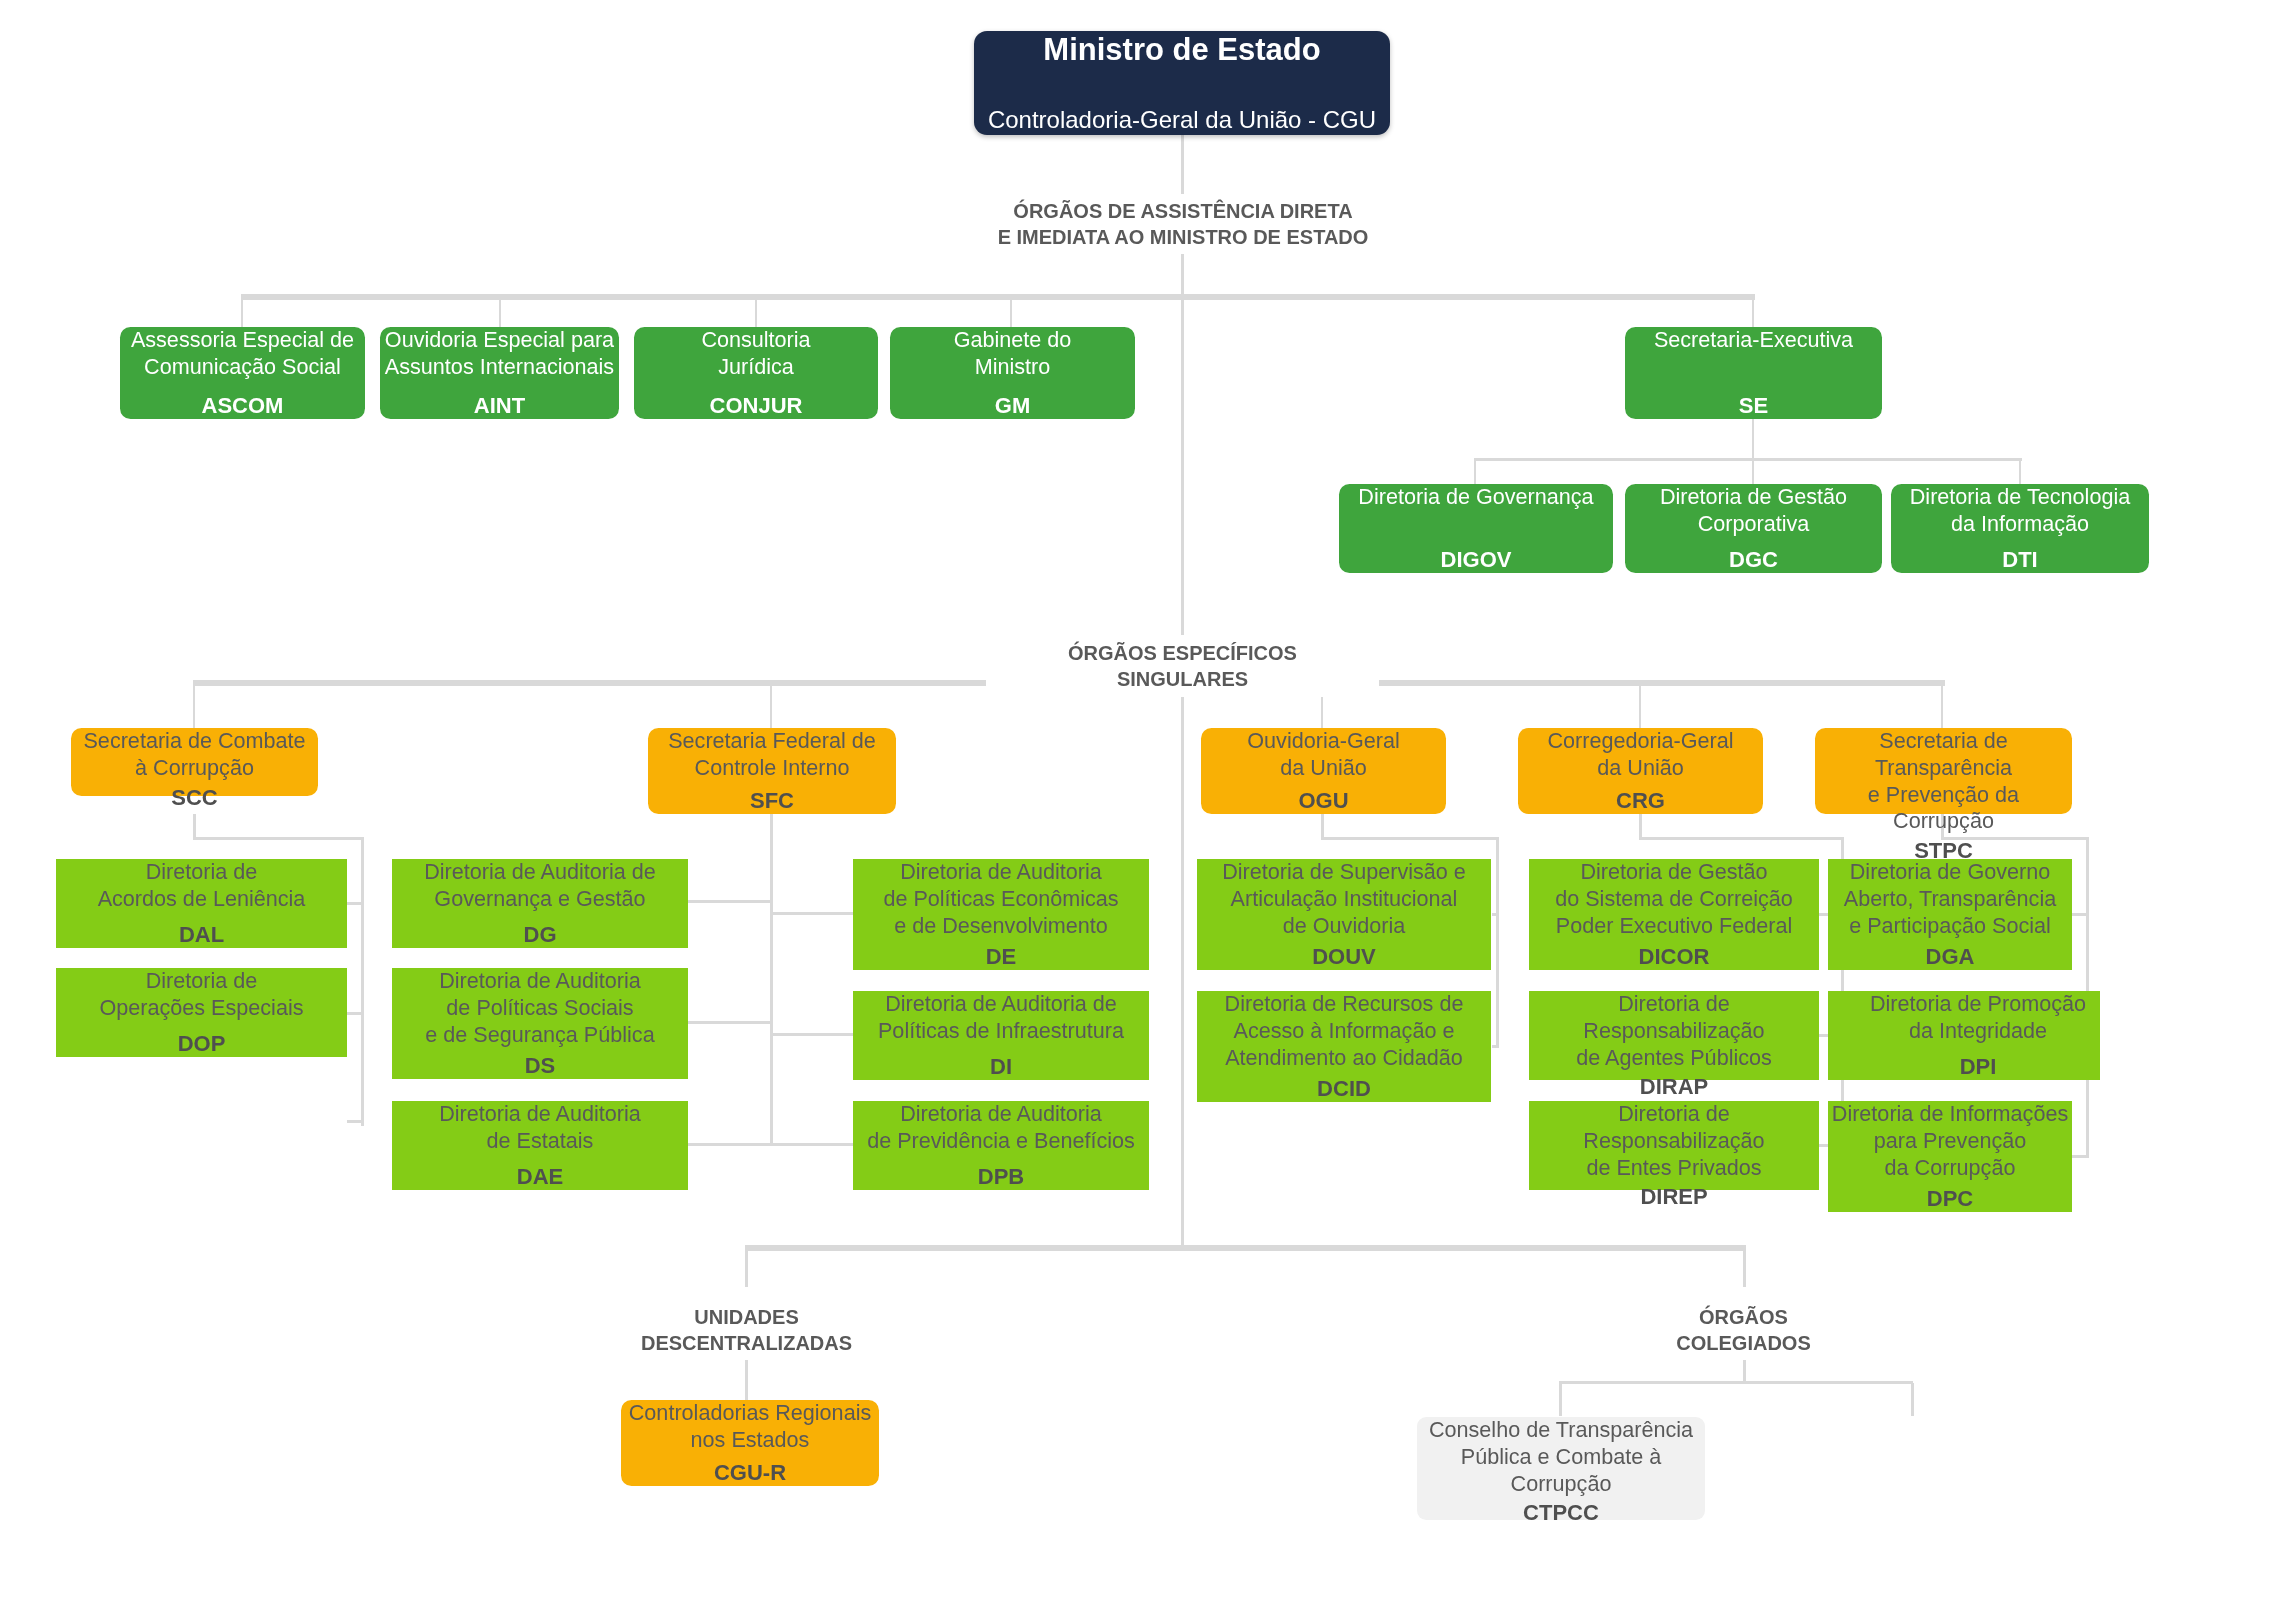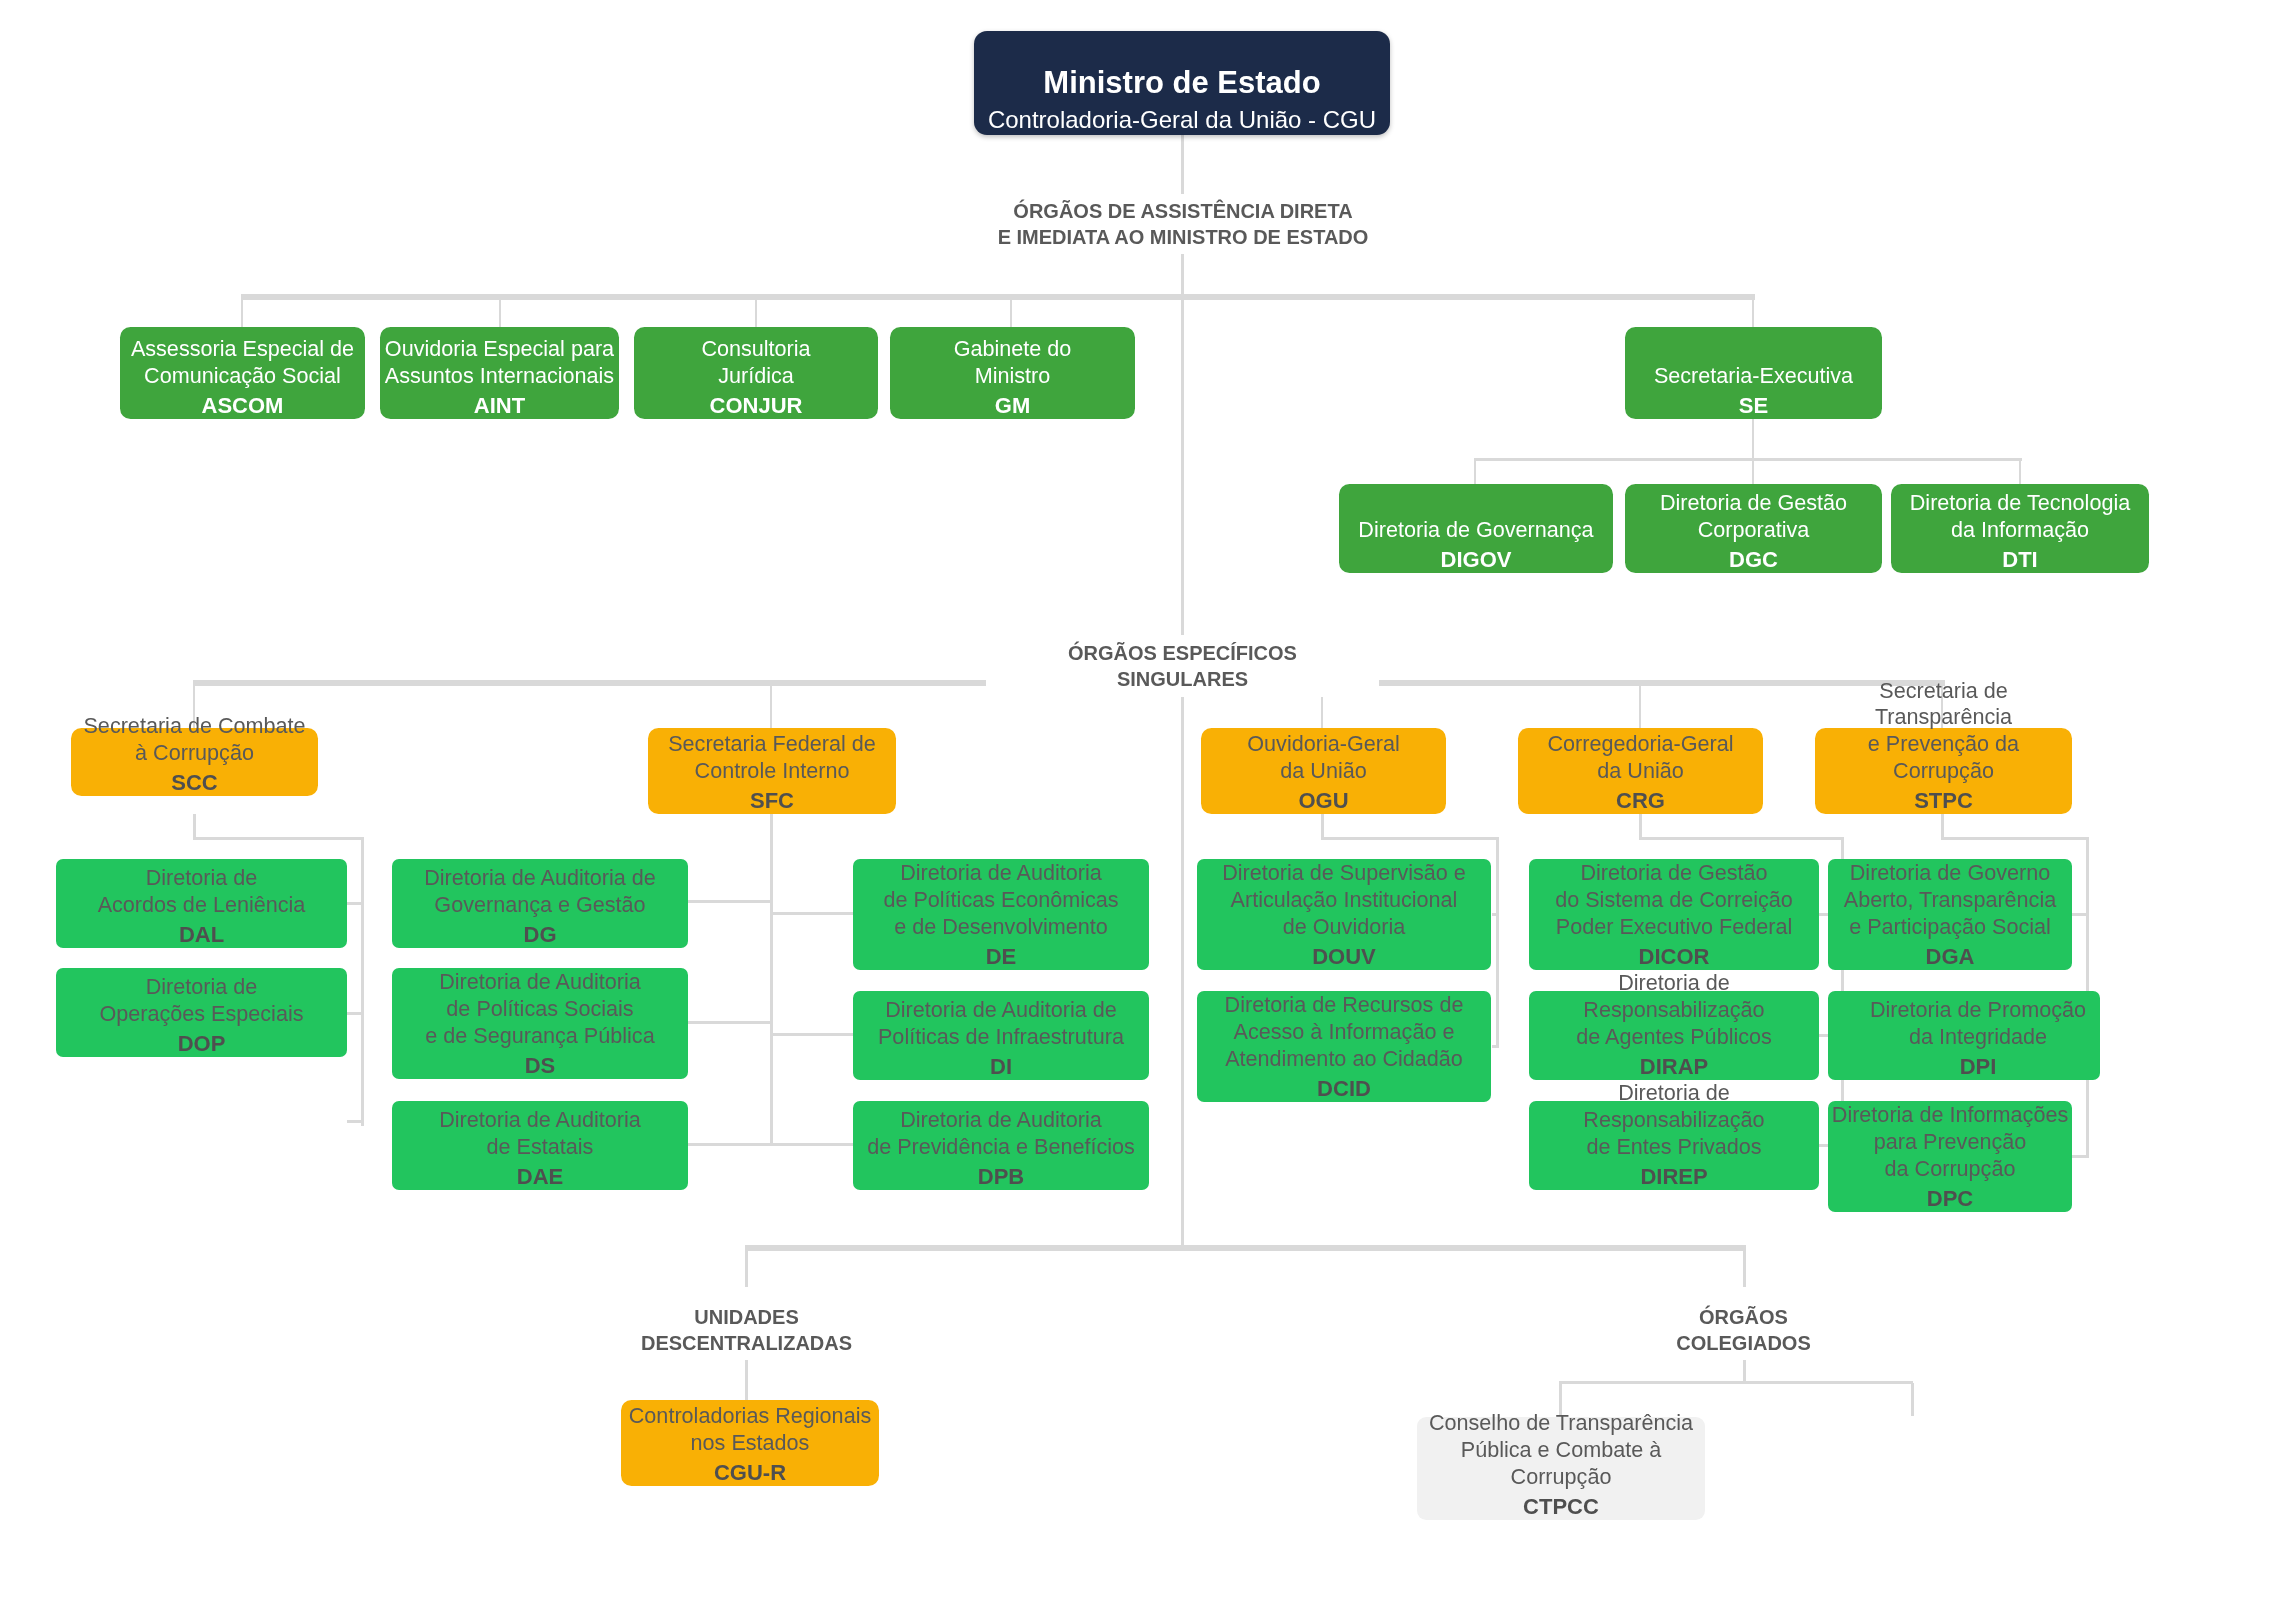--- a/index.html
+++ b/index.html
@@ -3,32 +3,32 @@
 <meta charset="utf-8">
 <style>
   html,body{margin:0;padding:0;background:#ffffff;}
   #canvas{
     position:relative;width:2295px;height:1623px;background:#ffffff;overflow:hidden;
     font-family:"Liberation Sans", sans-serif;
   }
   .line{position:absolute;background:#D9D9D9;z-index:1;}
   .box{
     position:absolute;z-index:3;border-radius:10.5px;
-    display:flex;flex-direction:column;align-items:center;justify-content:flex-end;
+    display:flex;flex-direction:column;align-items:center;justify-content:space-between;
     text-align:center;color:#595959;
   }
   .box .box-name{font-size:21.6px;line-height:1.24;white-space:pre-line;}
   .box .box-sigla{font-size:22px;line-height:1.24;font-weight:bold;margin-top:2px;color:#4F4F4F;}
   .navy{background:#1C2B49;color:#ffffff;border-radius:13px;box-shadow:0 2px 5.2px rgba(0,0,0,0.25);}
   .navy .root-title{font-size:31px;font-weight:bold;line-height:1.2;}
   .navy .root-subtitle{font-size:24px;line-height:1.3;margin-top:2.6px;}
   .green{background:#3FA53D;color:#ffffff;}
   .green .box-sigla{color:#ffffff;}
   .orange{background:#F9B005;}
-  .yellow{background:#22c55e;border-radius:7px;}
+  .yellow{background:#84cc16;border-radius:0;}
   .graybox{background:#F1F1F1;border-radius:9.2px;}
   .section-heading{
     position:absolute;z-index:2;background:#ffffff;
     display:flex;align-items:center;justify-content:center;text-align:center;
     font-size:20px;font-weight:bold;color:#595959;line-height:1.3;white-space:pre-line;
   }
 </style>
 </head>
 <body>
 

